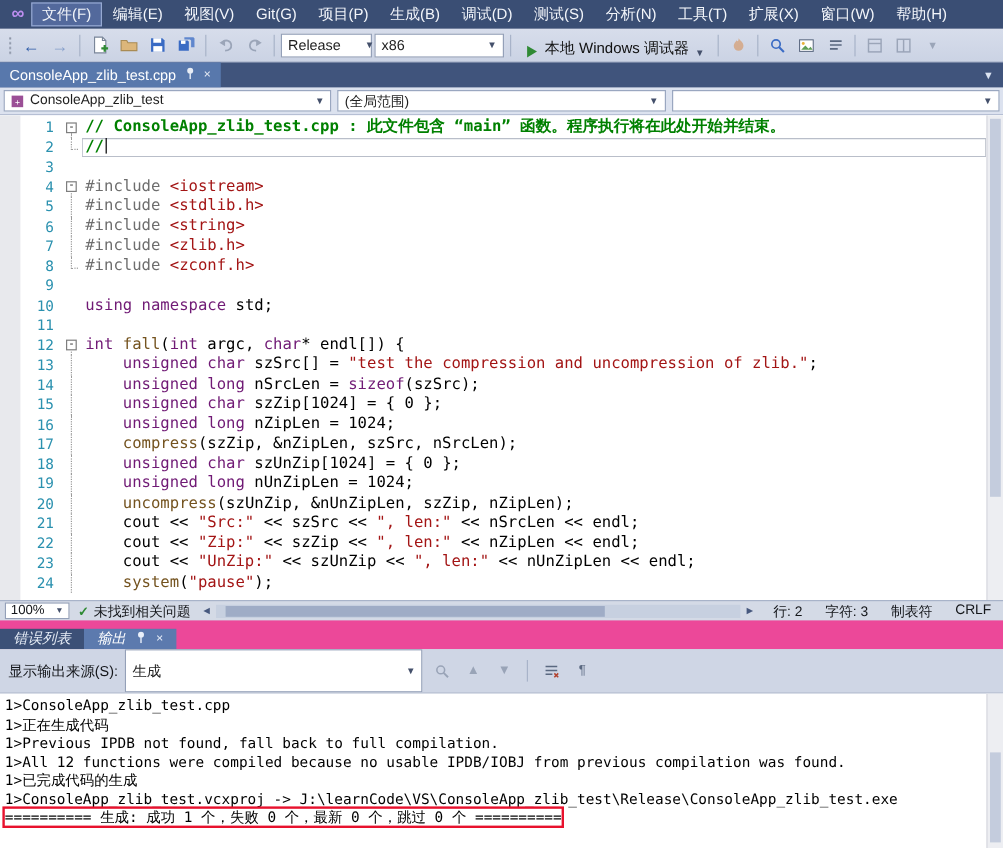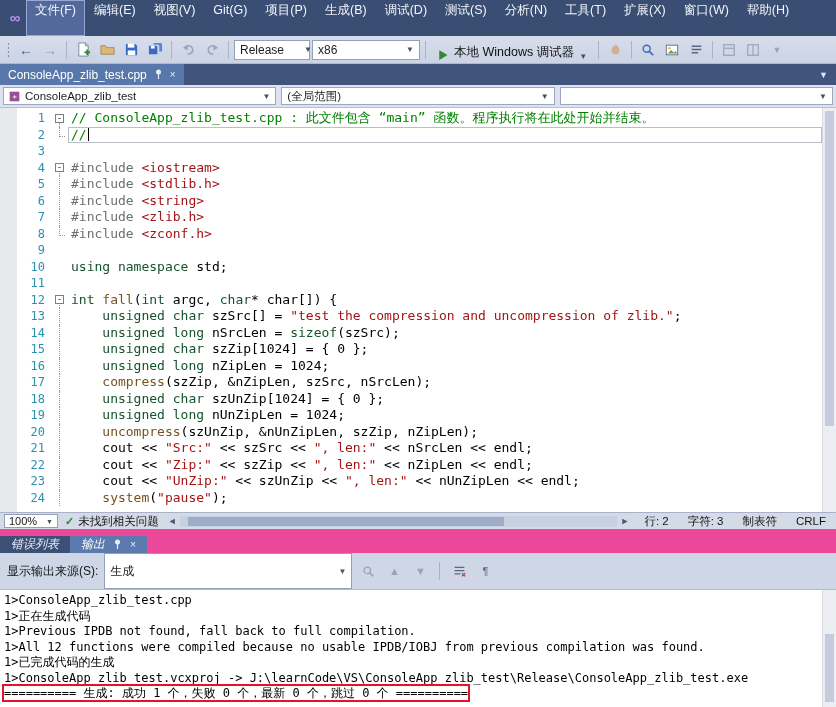--- a/index.html
+++ b/index.html
@@ -3,21 +3,21 @@
 <meta charset="utf-8">
 <style>
   * { box-sizing: border-box; margin: 0; padding: 0; }
   html,body { width:836px; height:707px; overflow:hidden; }
   body { font-family:"Liberation Sans", sans-serif; background:#fff; }
   #app { width:836px; height:707px; display:flex; flex-direction:column; background:#CFD6E5; position:relative; }
 
   
   #menubar { flex:0 0 24px; background:#3A4E74; display:flex; align-items:center; padding:0 4px; color:#fff; }
   #vs-logo { width:22px; text-align:center; color:#BD8EEF; font-size:15px; font-weight:bold; line-height:22px; }
-  .menu-item { padding:0 8px; height:36px; line-height:19px; font-size:12.5px; color:#F2F5FA; border:1px solid transparent; white-space:nowrap; cursor:default; }
+  .menu-item { padding:0 8px; height:20px; line-height:19px; font-size:12.5px; color:#F2F5FA; border:1px solid transparent; white-space:nowrap; cursor:default; }
   .menu-item.active { background:#53699C; border-color:#96A9D2; }
 
   
   #toolbar { flex:0 0 28px; background:linear-gradient(#D7DDEB,#CBD3E4); border-bottom:1px solid #AEB9CF; display:flex; align-items:center; padding:0 4px; gap:2px; }
   .grip { width:5px; height:16px; margin:0 2px; background-image:radial-gradient(#8A93A5 1px, transparent 1.2px); background-size:5px 4px; }
   .tbtn { width:22px; height:22px; display:flex; align-items:center; justify-content:center; border-radius:2px; font-size:14px; color:#2D5BA8; }
   .tbtn.disabled { opacity:.45; }
   .tsep { width:1px; height:18px; background:#A8B3C9; margin:0 3px; }
   .combo { background:#fff; border:1px solid #94A0B8; height:20px; display:flex; align-items:center; padding:0 5px; font-size:12px; color:#1E1E1E; gap:20px; }
   .combo .caret { margin-left:auto; font-size:8px; color:#44506B; }
@@ -45,22 +45,22 @@
   .line { display:flex; height:16.5px; line-height:16.5px; font-family:"DejaVu Sans Mono", monospace; font-size:13px; }
   .num { flex:0 0 36px; text-align:right; padding-right:8px; color:#2B91AF; font-size:12px; }
   .fold { flex:0 0 15px; position:relative; }
   .fbox { position:absolute; left:2px; top:3.5px; width:9px; height:9px; border:1px solid #7E7E7E; background:#fff; font-size:9px; line-height:7px; text-align:center; color:#222; }
   .fold.box::after { content:""; position:absolute; left:6px; top:13px; bottom:0; border-left:1px dotted #9A9A9A; }
   .fold.mid::before { content:""; position:absolute; left:6px; top:0; bottom:0; border-left:1px dotted #9A9A9A; }
   .fold.end::before { content:""; position:absolute; left:6px; top:0; height:9px; width:5px; border-left:1px dotted #9A9A9A; border-bottom:1px dotted #9A9A9A; }
   .code { flex:1; white-space:pre; padding-left:3px; color:#000; }
   .line.current .code { box-shadow:inset 0 0 0 1px #B9BEC9; }
   .caret-bar { display:inline-block; width:1px; height:13px; background:#000; vertical-align:-2px; margin-left:1px; }
-  .tok-pl { color:#000000; } .tok-kw { color:#14532d; } .tok-str { color:#A31515; }
-  .tok-cm { color:#008000; } .tok-pp { color:#6E6E6E; } .tok-fn { color:#74531F; }
+  .tok-pl { color:#000000; } .tok-kw { color:#701a75; } .tok-str { color:#A31515; }
+  .tok-cm { color:#008000;font-weight:bold; } .tok-pp { color:#6E6E6E; } .tok-fn { color:#74531F; }
   #editor-vscroll { position:absolute; right:0; top:0; bottom:0; width:14px; background:#EDEEF2; border-left:1px solid #D8DAE0; }
   #editor-vscroll .vthumb { position:absolute; left:2px; right:2px; top:3px; height:78%; background:#C4CCDD; }
 
   
   #editor-status { flex:0 0 17px; background:#D4DAE6; border-top:1px solid #A8B3C9; display:flex; align-items:center; font-size:11.5px; color:#14161A; padding:0 4px; gap:7px; }
   #zoom-combo { width:54px; height:14px; background:#fff; border:1px solid #94A0B8; display:flex; align-items:center; padding:0 4px; font-size:11px; }
   #zoom-combo .caret { margin-left:auto; font-size:7px; color:#44506B; }
   #health { display:flex; align-items:center; gap:4px; white-space:nowrap; }
   #health .chk { color:#2F8A34; font-size:11px; font-weight:bold; }
   #hscroll { flex:1; display:flex; align-items:center; height:13px; gap:1px; }
@@ -312,21 +312,21 @@
         <div class="line">
           <div class="num">11</div>
           <div class="fold"></div>
           <div class="code"></div>
         </div>
         <div class="line">
           <div class="num">12</div>
           <div class="fold box">
             <span class="fbox">-</span>
           </div>
-          <div class="code"><span class="tok-kw">int</span><span class="tok-pl"> </span><span class="tok-fn">fall</span><span class="tok-pl">(</span><span class="tok-kw">int</span><span class="tok-pl"> argc, </span><span class="tok-kw">char</span><span class="tok-pl">* char[]) {</span></div>
+          <div class="code"><span class="tok-kw">int</span><span class="tok-pl"> </span><span class="tok-fn">fall</span><span class="tok-pl">(</span><span class="tok-kw">int</span><span class="tok-pl"> argc, </span><span class="tok-kw">char</span><span class="tok-pl">* endl[]) {</span></div>
         </div>
         <div class="line">
           <div class="num">13</div>
           <div class="fold mid"></div>
           <div class="code"><span class="tok-pl">    </span><span class="tok-kw">unsigned</span><span class="tok-pl"> </span><span class="tok-kw">char</span><span class="tok-pl"> szSrc[] = </span><span class="tok-str">"test the compression and uncompression of zlib."</span><span class="tok-pl">;</span></div>
         </div>
         <div class="line">
           <div class="num">14</div>
           <div class="fold mid"></div>
           <div class="code"><span class="tok-pl">    </span><span class="tok-kw">unsigned</span><span class="tok-pl"> </span><span class="tok-kw">long</span><span class="tok-pl"> nSrcLen = </span><span class="tok-kw">sizeof</span><span class="tok-pl">(szSrc);</span></div>

